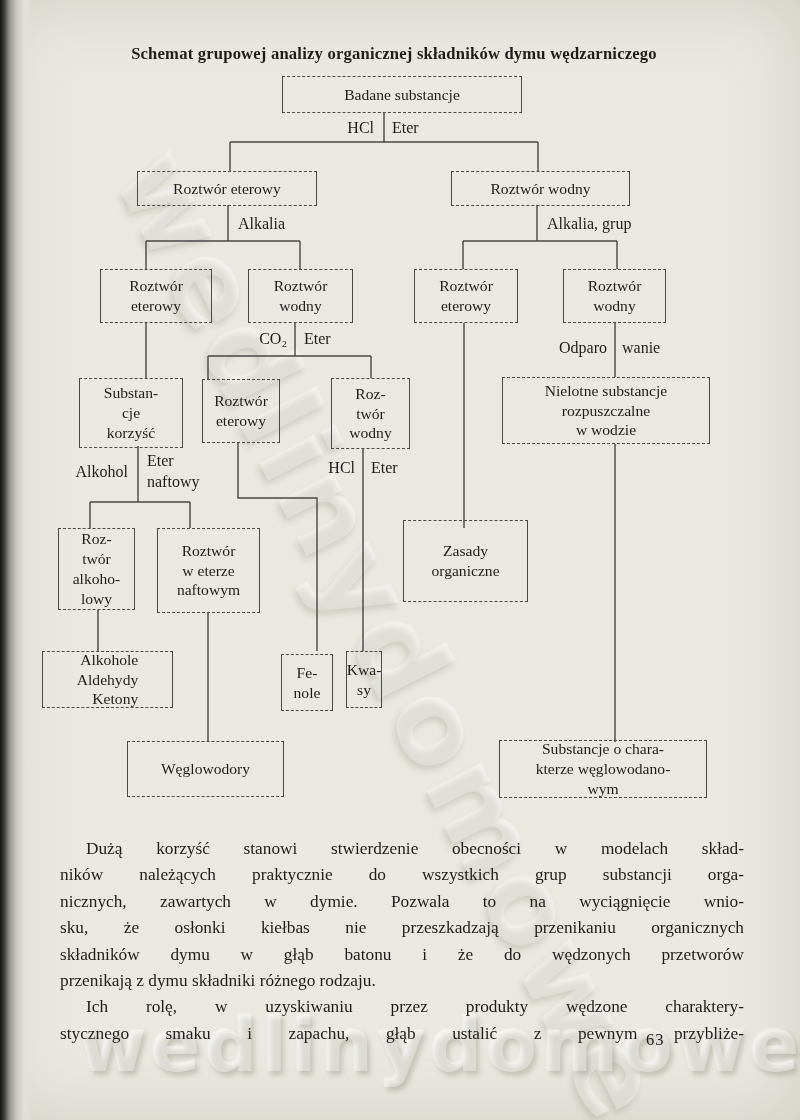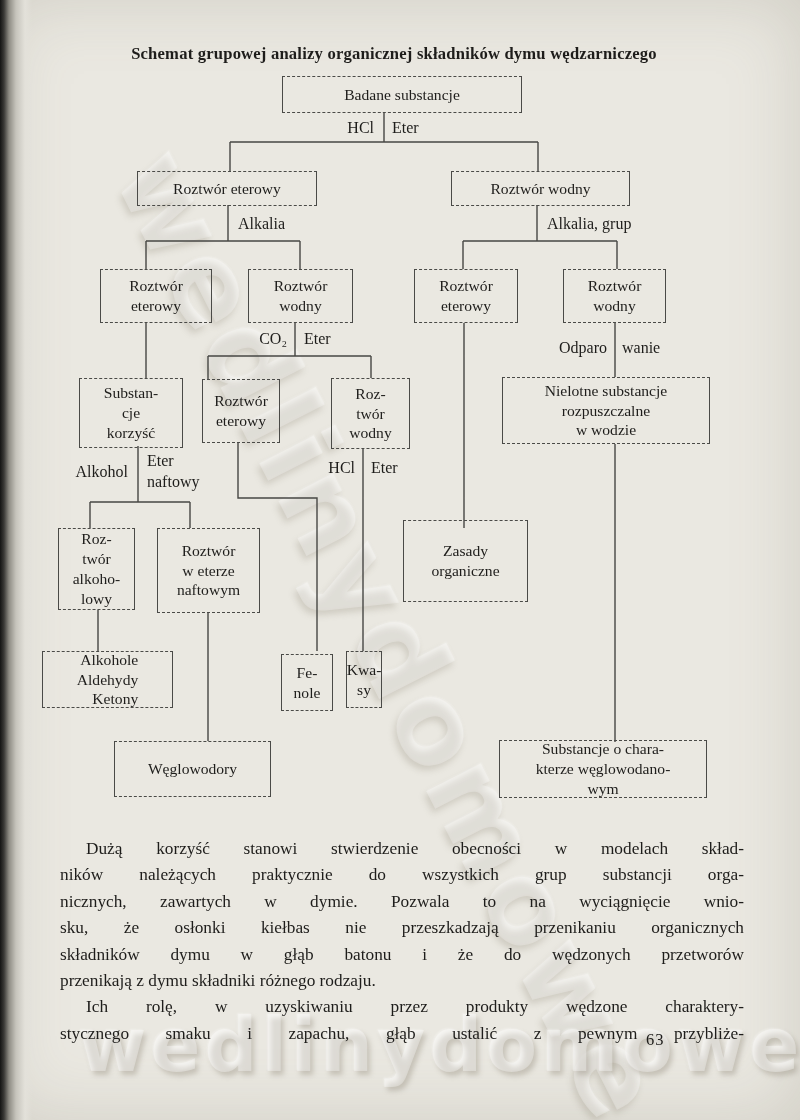--- a/index.html
+++ b/index.html
@@ -115,21 +115,21 @@
 naftowym</span></div>
   <div class="fbox" style="left:403px;top:520px;width:125px;height:82px;"><span>Zasady
 organiczne</span></div>
   <div class="fbox" style="left:42px;top:651px;width:131px;height:57px;text-align:right;"><span>Alkohole
 Aldehydy
 Ketony</span></div>
   <div class="fbox" style="left:281px;top:654px;width:52px;height:57px;"><span>Fe-
 nole</span></div>
   <div class="fbox" style="left:346px;top:651px;width:36px;height:57px;"><span>Kwa-
 sy</span></div>
-  <div class="fbox" style="left:114px;top:741px;width:157px;height:56px;"><span>Węglowodory</span></div>
+  <div class="fbox" style="left:127px;top:741px;width:157px;height:56px;"><span>Węglowodory</span></div>
   <div class="fbox" style="left:499px;top:740px;width:208px;height:58px;"><span>Substancje o chara-
 kterze węglowodano-
 wym</span></div>
 
   <div class="reagent r-right" style="left:304px;top:118px;width:70px;">HCl</div>
   <div class="reagent" style="left:392px;top:118px;">Eter</div>
   <div class="reagent" style="left:238px;top:214px;">Alkalia</div>
   <div class="reagent" style="left:547px;top:214px;">Alkalia, grup</div>
   <div class="reagent r-right" style="left:217px;top:329px;width:70px;">CO₂</div>
   <div class="reagent" style="left:304px;top:329px;">Eter</div>

